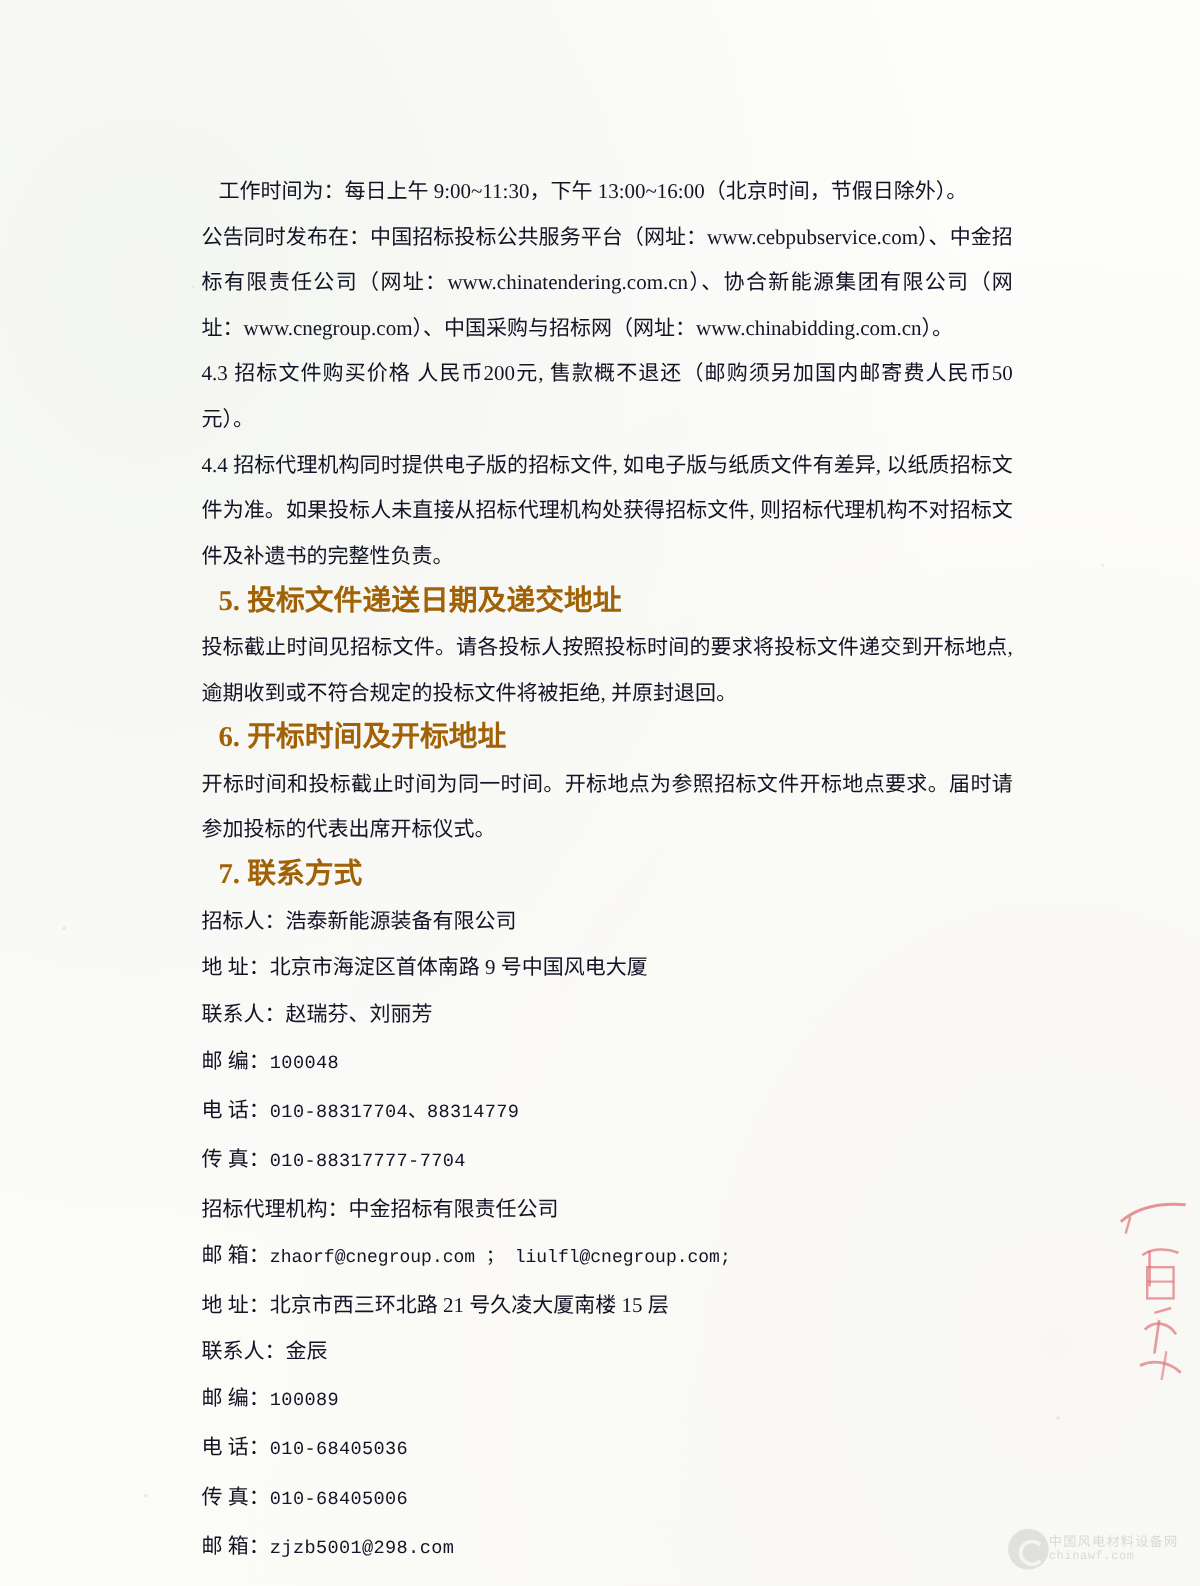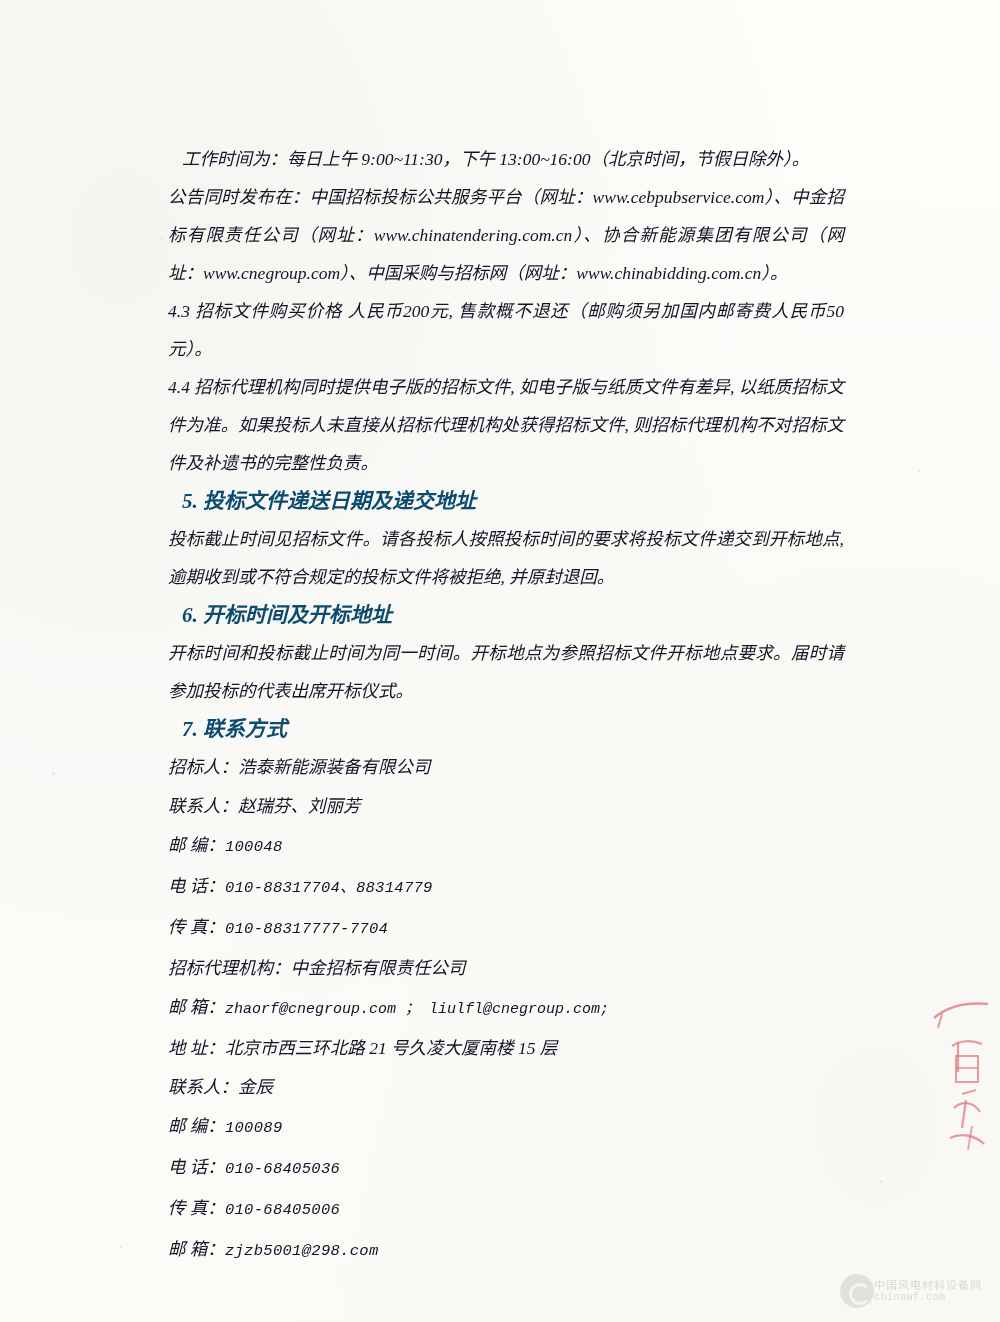--- a/index.html
+++ b/index.html
@@ -31,35 +31,34 @@
     background: #d9d9d2;
     border-radius: 50%;
     opacity: .55;
   }
 
   .doc {
     position: absolute;
     left: 168px;
     top: 140px;
     width: 676px;
-    font-style: italic;
   }
 
   .para {
     font-size: 17.5px;
     line-height: 38px;
     color: #131326;
     text-align: justify;
     text-justify: inter-ideograph;
   }
 
   .num-head {
-    font-size: 21px;
+    font-size: 24px;
     line-height: 38px;
-    color: #0c4a6e;
+    color: #a16207;
     font-weight: 600;
   }
 
   .contact-line {
     font-size: 17.5px;
     line-height: 39px;
     color: #131326;
   }
 
   .mono {
@@ -157,20 +156,23 @@
   <div class="para" style="text-indent:0px;">投标截止时间见招标文件。请各投标人按照投标时间的要求将投标文件递交到开标地点, 逾期收到或不符合规定的投标文件将被拒绝, 并原封退回。</div>
 
   <div class="num-head" style="text-indent:14px;">6.  开标时间及开标地址</div>
 
   <div class="para" style="text-indent:0px;">开标时间和投标截止时间为同一时间。开标地点为参照招标文件开标地点要求。届时请参加投标的代表出席开标仪式。</div>
 
   <div class="num-head" style="text-indent:14px;">7.  联系方式</div>
 
   <div class="contact-line">
     <span>招标人：</span><span>浩泰新能源装备有限公司</span>
+  </div>
+  <div class="contact-line">
+    <span>地    址：</span><span>北京市海淀区首体南路 9 号中国风电大厦</span>
   </div>
   <div class="contact-line">
     <span>联系人：</span><span>赵瑞芬、刘丽芳</span>
   </div>
   <div class="contact-line">
     <span>邮    编：</span><span class="mono">100048</span>
   </div>
   <div class="contact-line">
     <span>电    话：</span><span class="mono">010-88317704、88314779</span>
   </div>

